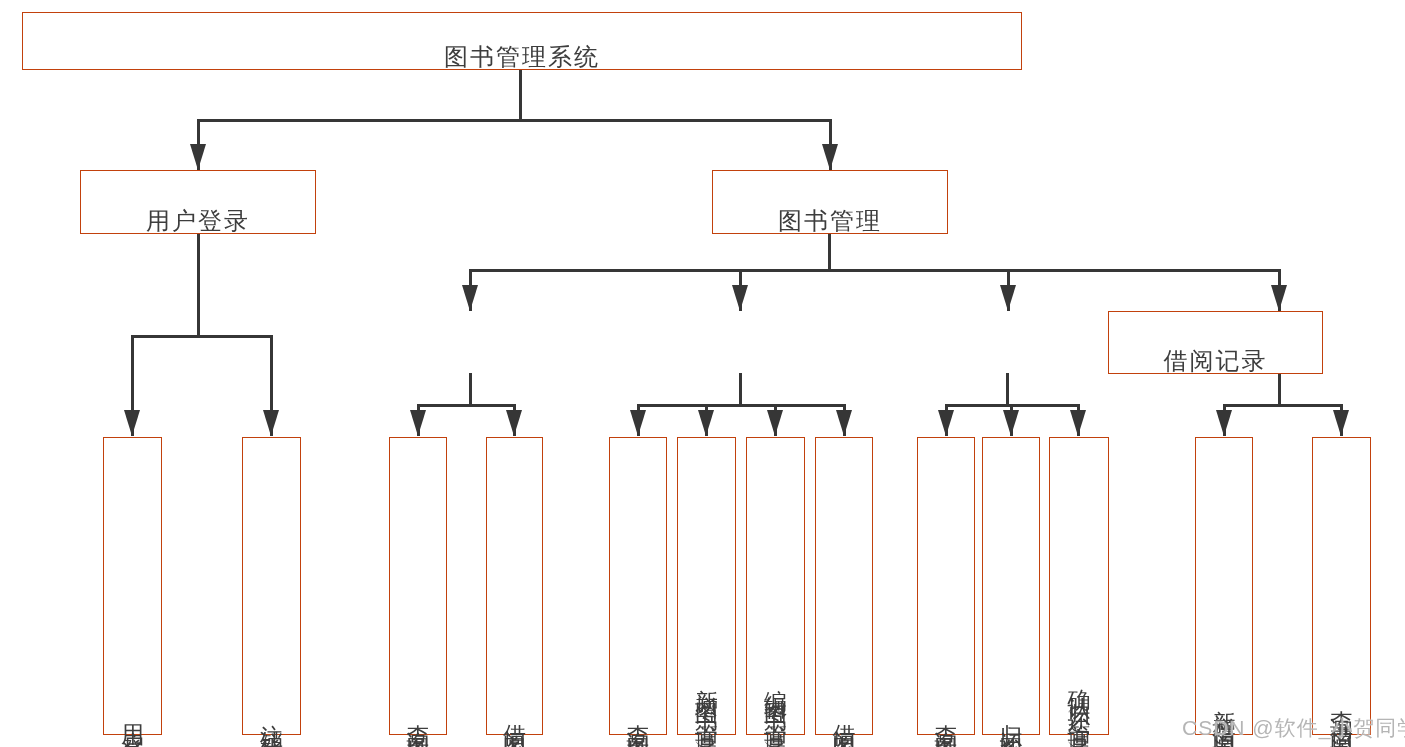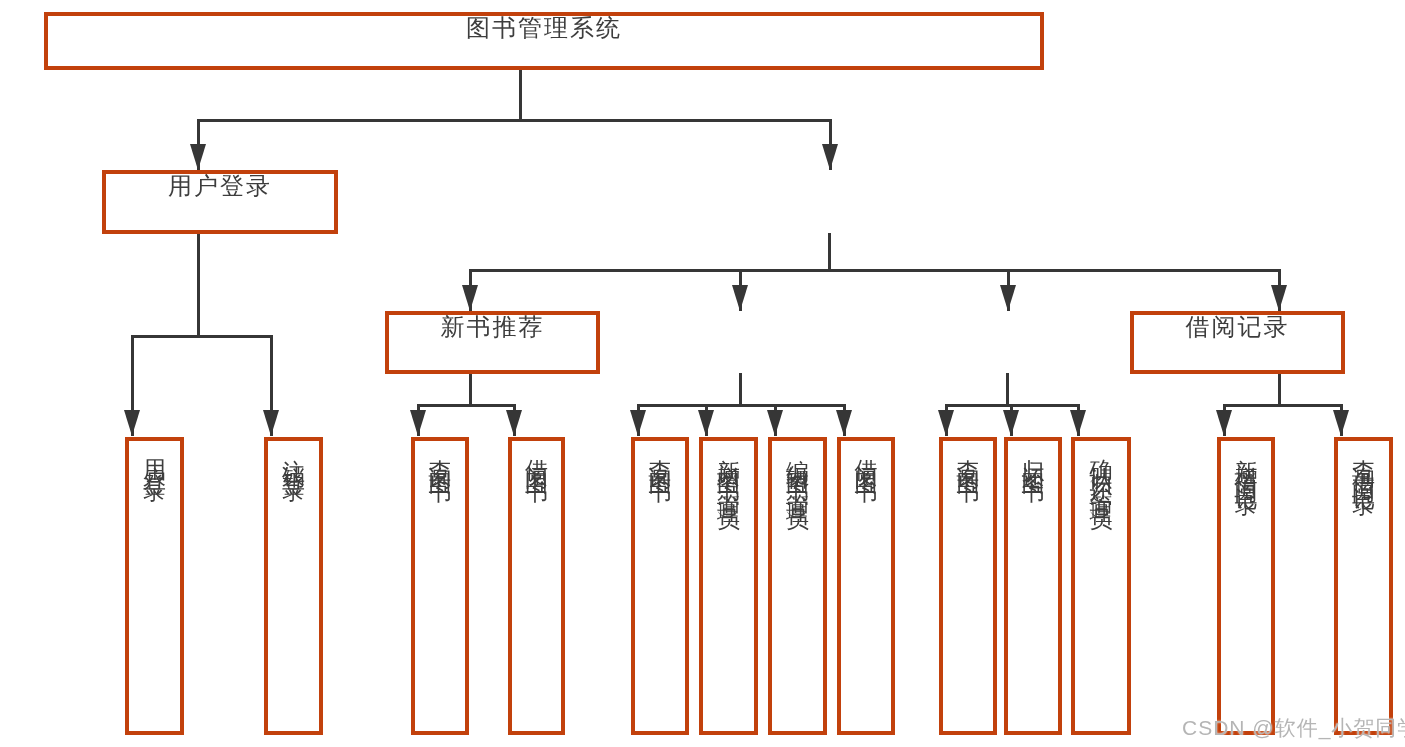--- a/index.html
+++ b/index.html
@@ -9,27 +9,26 @@
     height: 747px;
     background: #ffffff;
     font-family: "Liberation Sans", "DejaVu Sans", sans-serif;
     overflow: hidden;
   }
   
   .bx {
     position: absolute;
     box-sizing: border-box;
     background: #ffffff;
-    border: 4px solid #c2410c;
+    border: 1px solid #c2410c;
     display: flex;
-    align-items: flex-start;
+    align-items: flex-end;
     justify-content: center;
     color: #3d3d3d;
     z-index: 2;
-    margin-left: 22px;
   }
   .bx .lbl {
     font-size: 24px;
     letter-spacing: 2px;
     white-space: nowrap;
     line-height: 1;
   }
   
   .bx .vlbl {
     writing-mode: vertical-rl;
@@ -127,24 +126,24 @@
   <div class="vl" style="left:1340px;top:404px;height:32px"></div>
   <div class="ar" style="left:1333px;top:410px"></div>
 
   <div class="bx" style="left:22px;top:12px;width:1000px;height:58px">
     <span class="lbl">图书管理系统</span>
   </div>
 
   <div class="bx" style="left:80px;top:170px;width:236px;height:64px">
     <span class="lbl">用户登录</span>
   </div>
+  <div class="bx" style="left:712px;top:170px;width:236px;height:64px">
+    <span class="lbl">图书管理</span>
+  </div>
 
-  <div class="bx" style="left:363px;top:311px;width:215px;height:63px">
-    <span class="lbl">新书推荐</span>
-  </div>
   <div class="bx" style="left:1108px;top:311px;width:215px;height:63px">
     <span class="lbl">借阅记录</span>
   </div>
 
   <div class="bx" style="left:103px;top:437px;width:59px;height:298px">
     <span class="vlbl">用户登录</span>
   </div>
   <div class="bx" style="left:242px;top:437px;width:59px;height:298px">
     <span class="vlbl">注销登录</span>
   </div>

